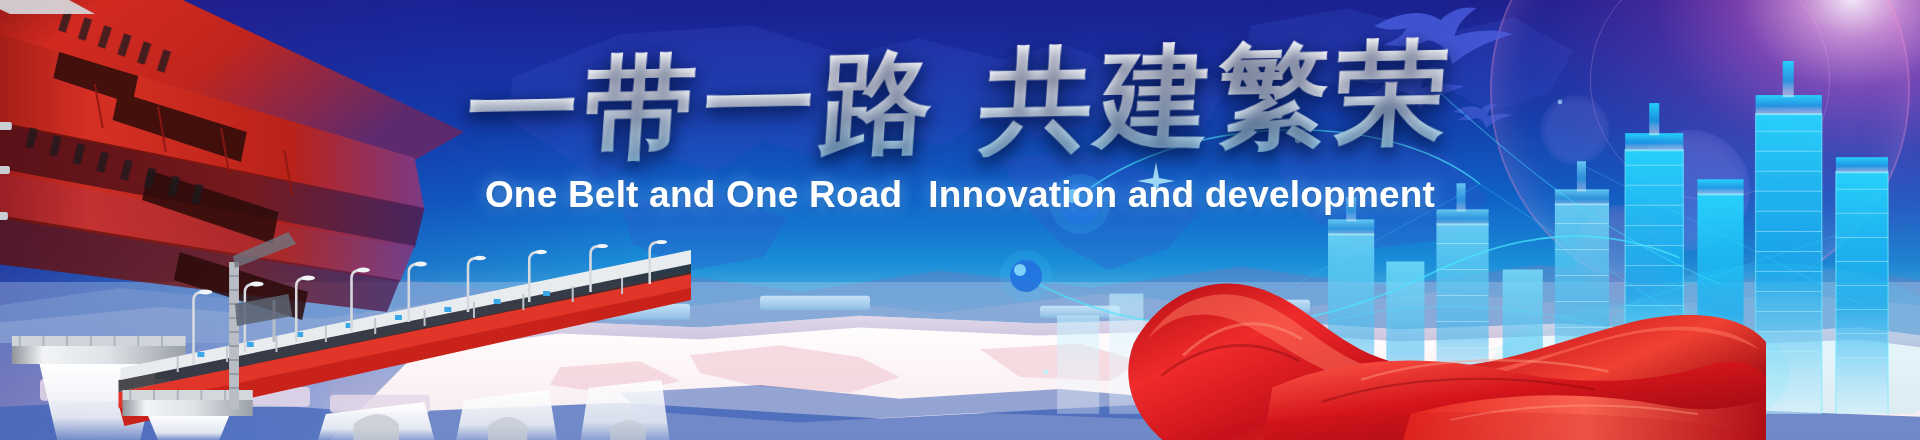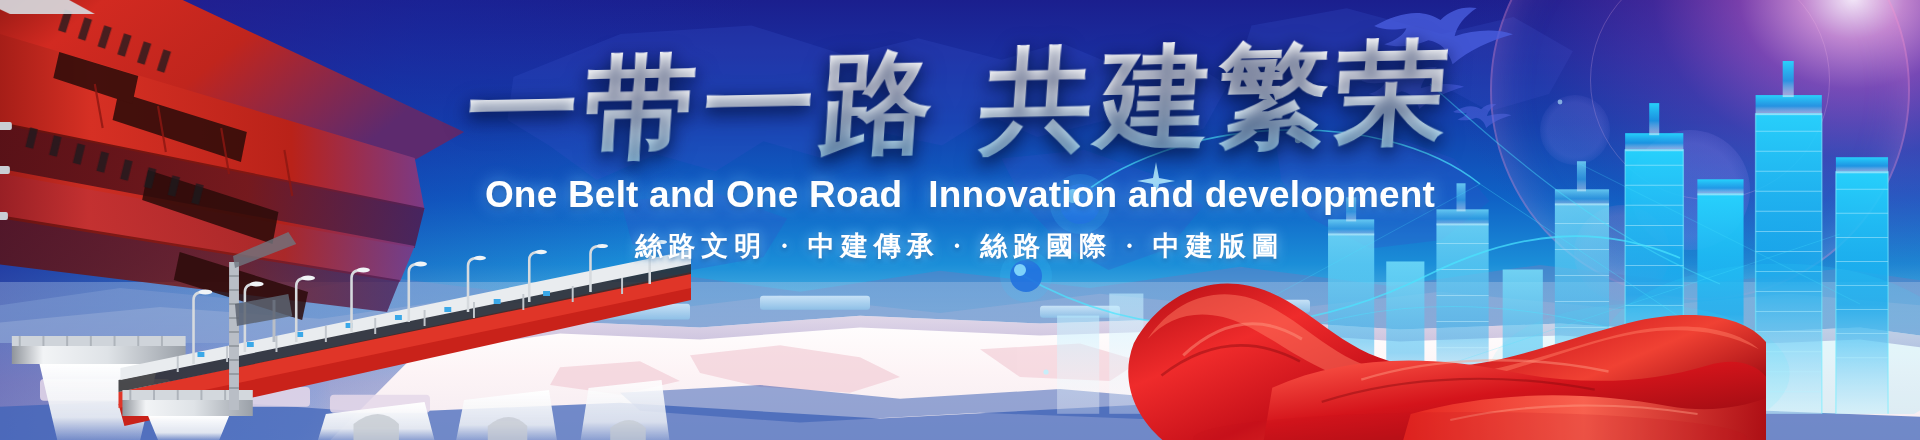--- a/index.html
+++ b/index.html
@@ -659,16 +659,15 @@
 
       <ellipse cx="360" cy="190" rx="280" ry="26" fill="#c4101a" opacity=".18"></ellipse>
     </svg>
   </div>
 
   <div class="text-block">
     <h1 class="headline"><span>一带一路</span><span class="gap"></span><span>共建繁荣</span></h1>
 
     <div class="subtitle-en"><span>One Belt and One Road</span><span class="sp"></span><span>Innovation and development</span></div>
 
-    <div class="subtitle-cn">絲路文明 · 中建傳承 · 絲路國際 · 中建版圖</div>
   </div>
 
 </div>
 
 </body></html>

